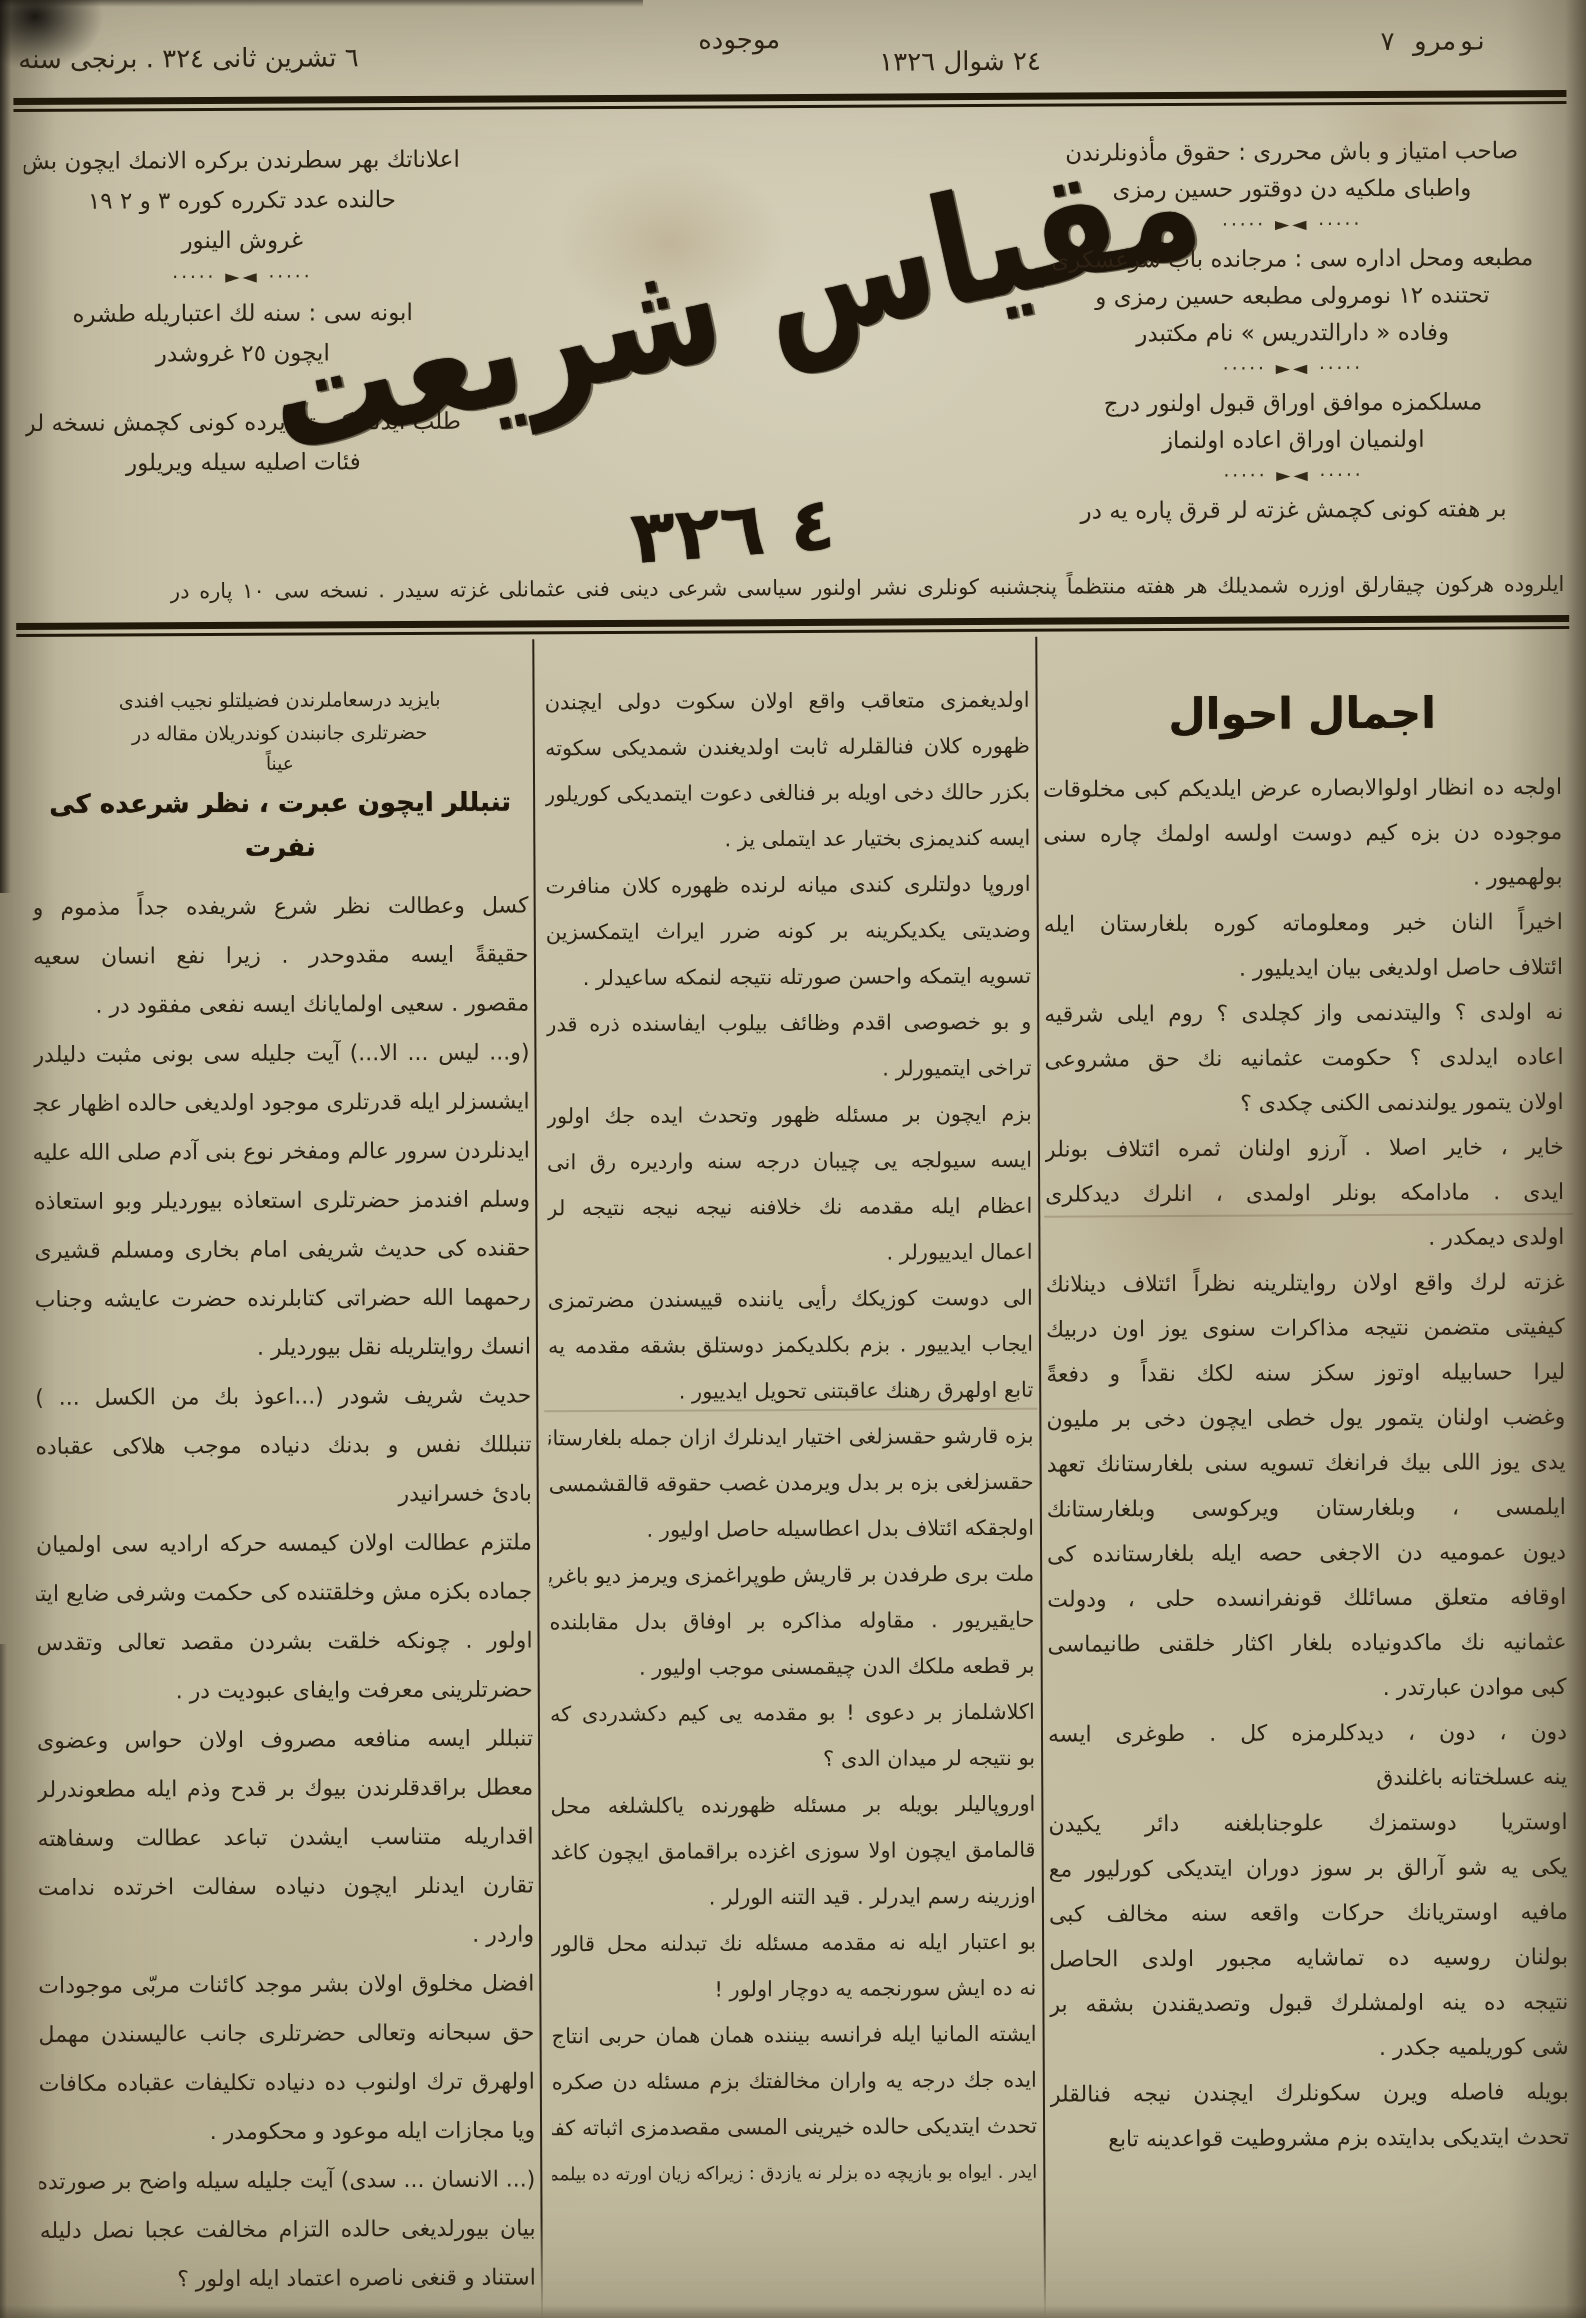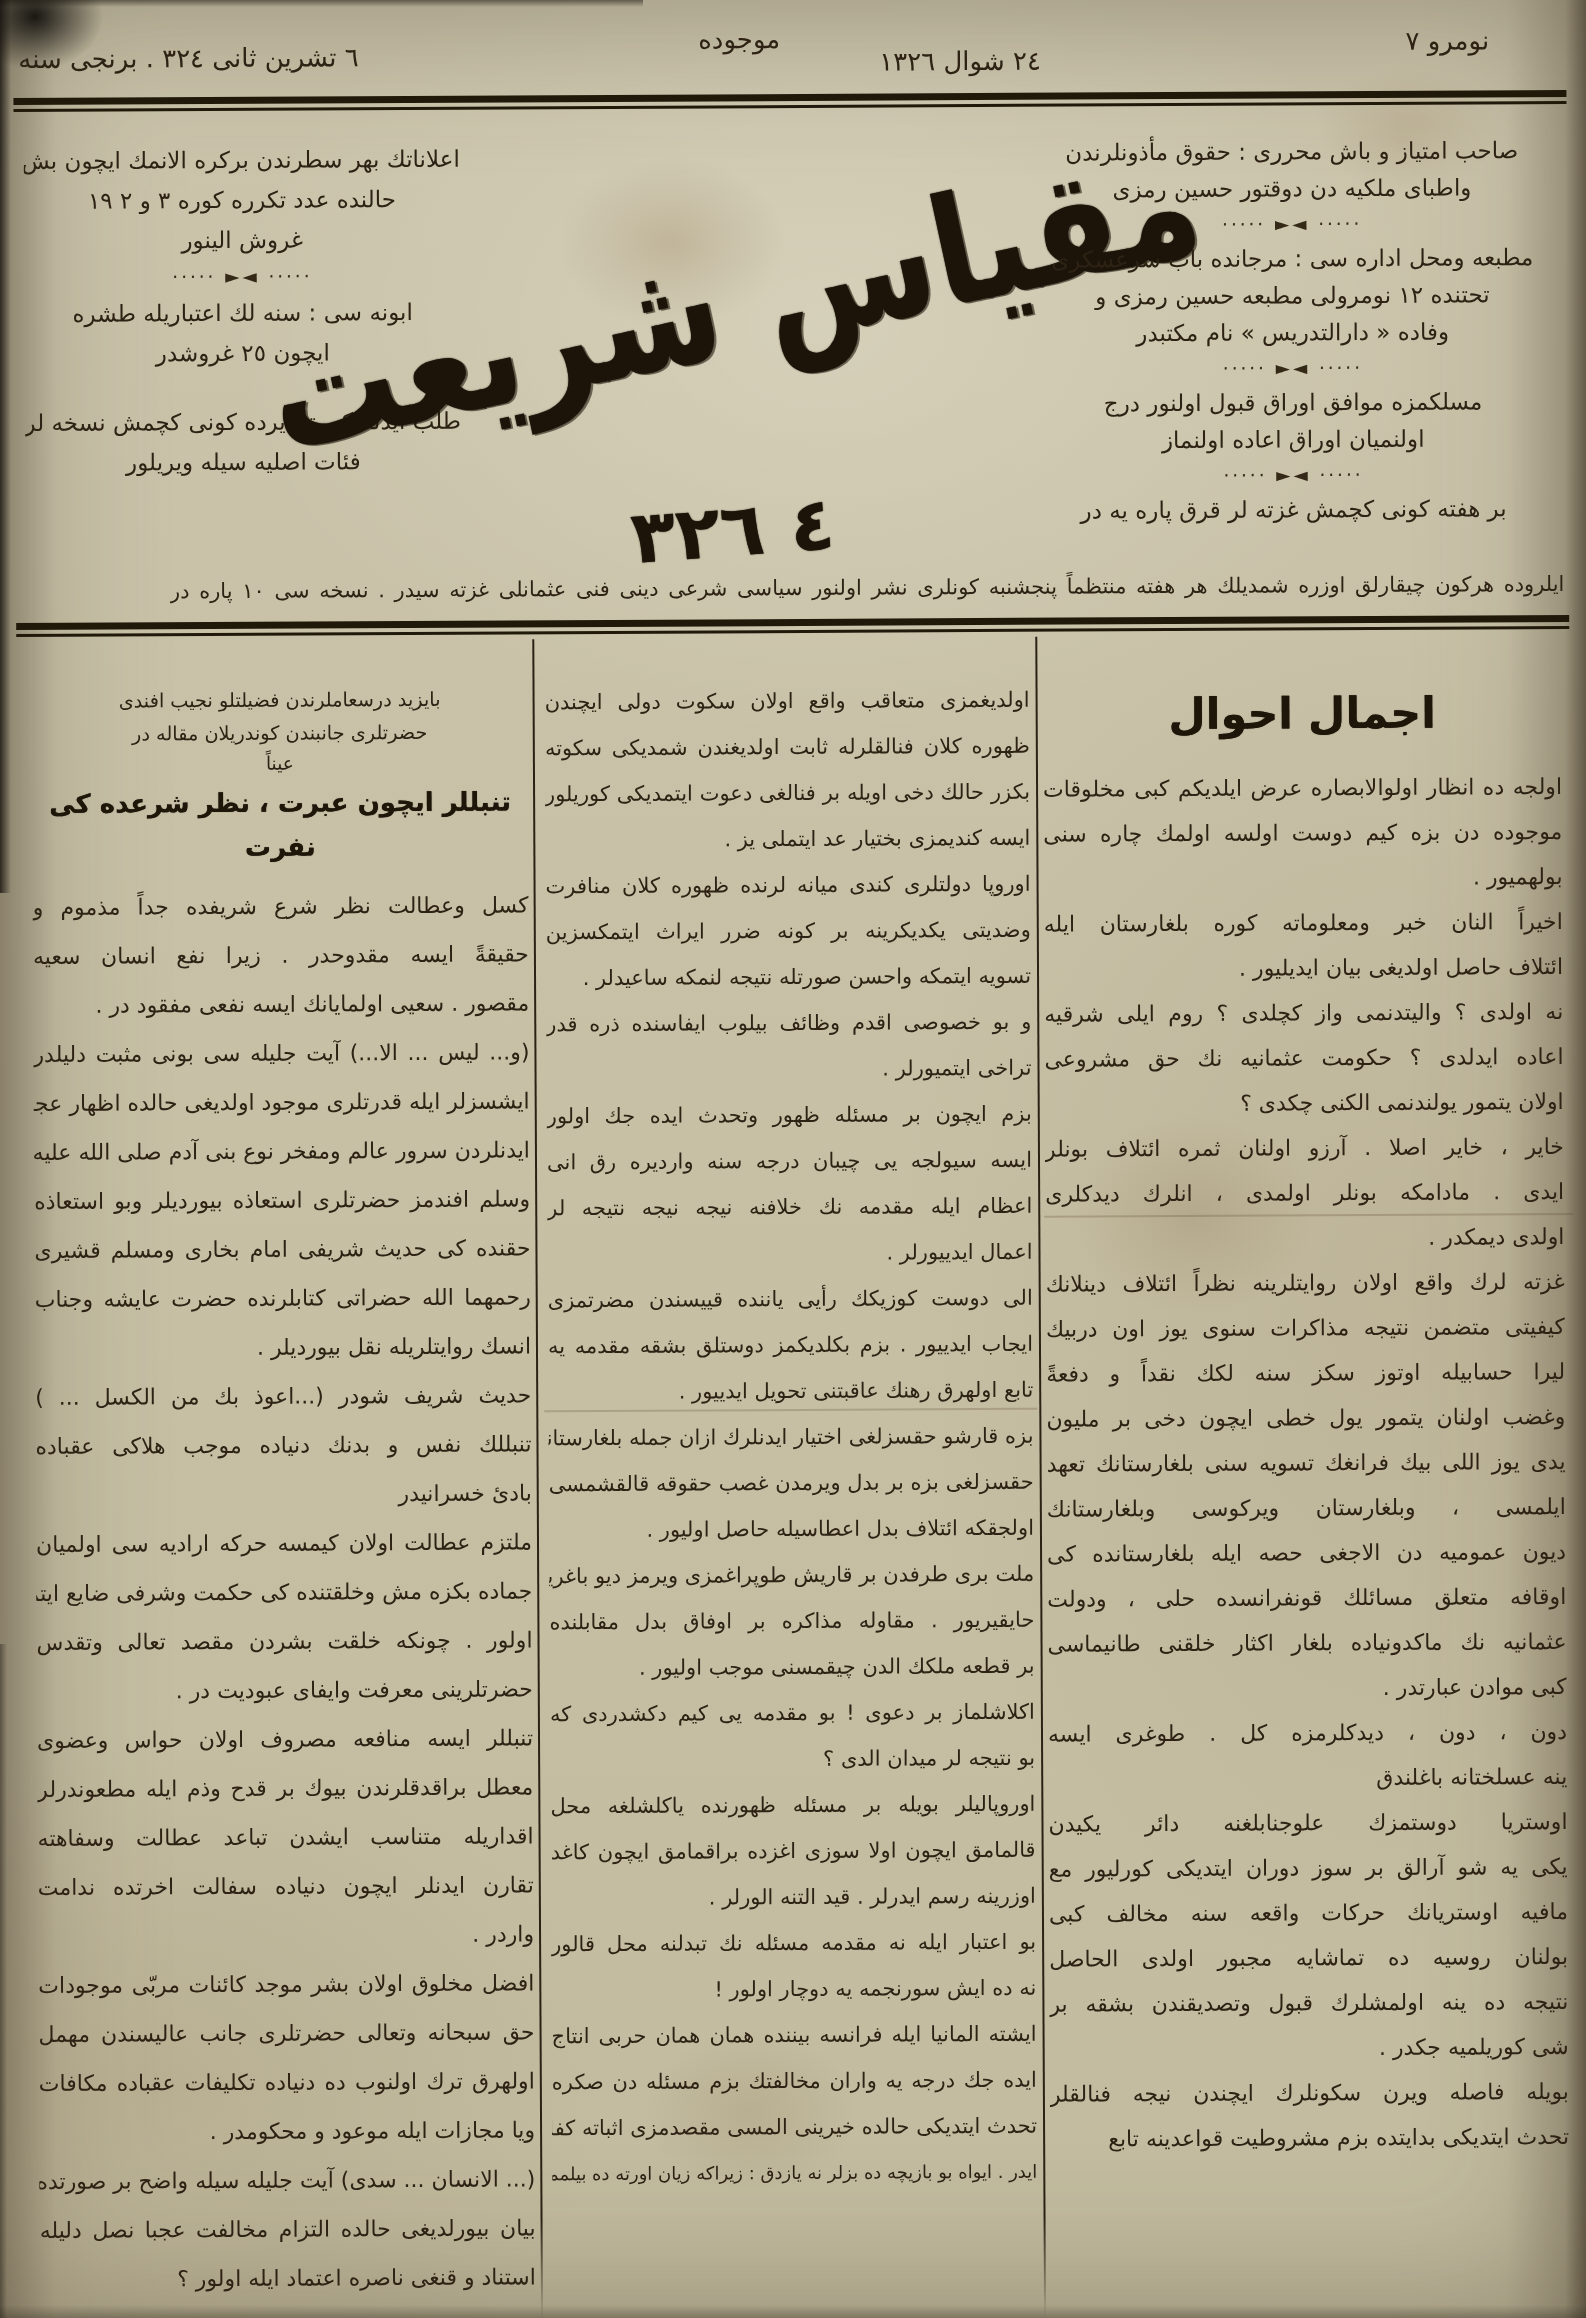--- a/index.html
+++ b/index.html
@@ -32,21 +32,21 @@
   .stain{position:absolute;border-radius:50%;pointer-events:none;}
   .stain.s1{left:557px;top:157px;width:229px;height:172px;background:radial-gradient(closest-side, rgba(122,92,50,.20), rgba(122,92,50,0));}
   .stain.s2{left:1072px;top:1115px;width:243px;height:200px;background:radial-gradient(closest-side, rgba(112,82,46,.16), rgba(112,82,46,0));}
   .stain.s3{left:643px;top:2030px;width:214px;height:164px;background:radial-gradient(closest-side, rgba(112,82,46,.13), rgba(112,82,46,0));}
   .stain.s4{left:1315px;top:64px;width:186px;height:129px;background:radial-gradient(closest-side, rgba(122,95,58,.16), rgba(122,95,58,0));}
   .crease{position:absolute;height:2.1px;background:rgba(90,72,48,.25);}
   .crease.c1{left:1044px;top:1217px;width:529px;}
   .crease.c2{left:543px;top:1409px;width:493px;}
   
   .topbar span{position:absolute;font-size:26px;white-space:nowrap;}
-  .tb-number{right:91px;top:29px;font-size:27px;}
+  .tb-number{right:91px;top:29px;font-size:27px;font-family:Liberation Mono, monospace;}
   .tb-hijri{left:885px;top:47px;}
   .tb-weekday{left:704px;top:24px;font-size:29px;}
   .tb-rumi{left:24px;top:40px;}
   
   .rule{position:absolute;left:18.6px;right:14.3px;}
   .rule .heavy{height:7.1px;background:#201809;}
   .rule .thin{height:2.9px;background:#201809;margin-top:4.3px;}
   .rule-top{top:94px;}
   .rule-mid{top:619px;}
   

